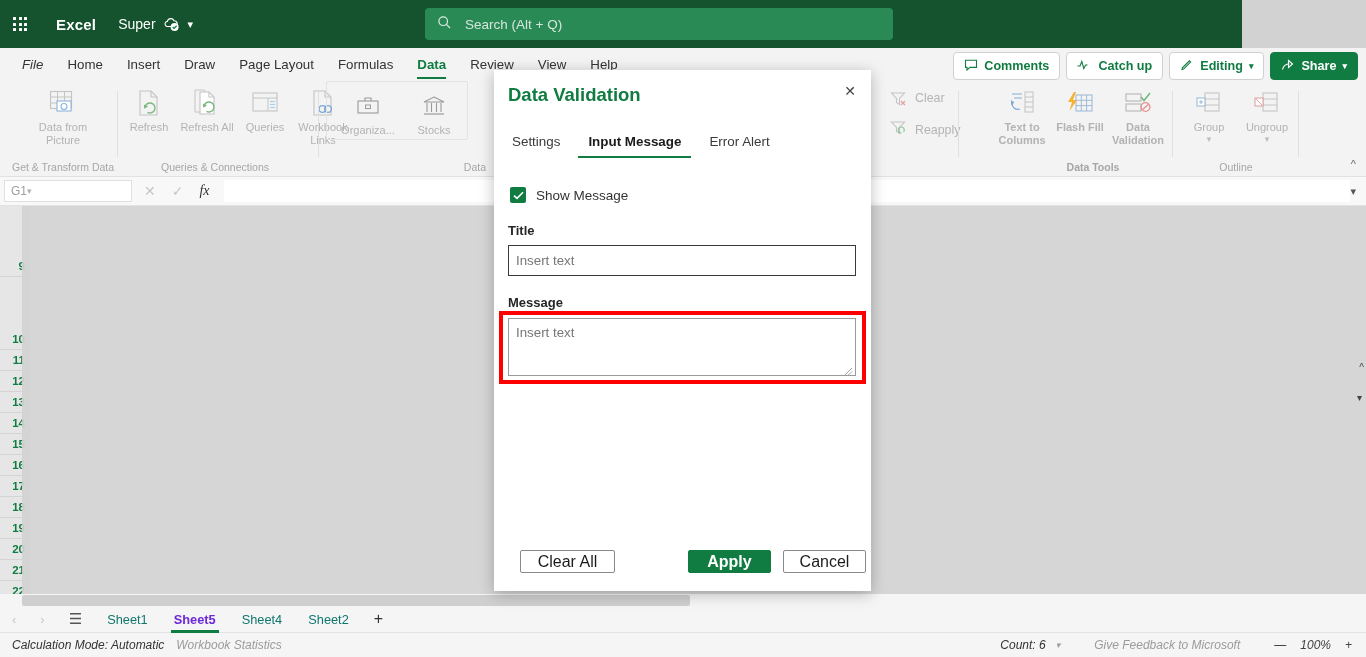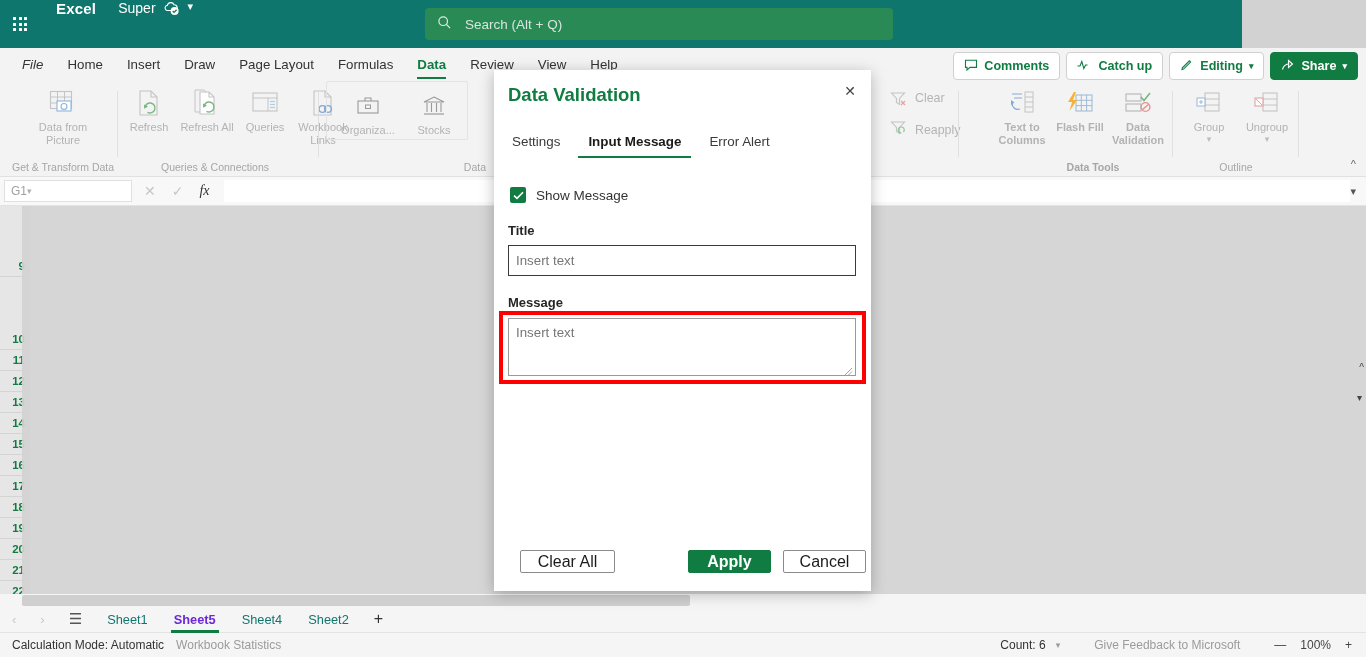--- a/index.html
+++ b/index.html
@@ -8,22 +8,22 @@
     width: 1366px; height: 657px;
     overflow: hidden;
     font-family: "Liberation Sans", sans-serif;
     background: #f3f3f3;
   }
 
   
   .topbar {
     position: absolute; left: 0; top: 0;
     width: 1242px; height: 48px;
-    background: #0f766e;
-    display: flex; align-items: flex-start;
+    background: #14532d;
+    display: flex; align-items: center;
   }
   .topbar-right-fill {
     position: absolute; left: 1242px; top: 0;
     width: 124px; height: 48px;
     background: #d2d2d2;
   }
   .waffle {
     width: 40px; height: 48px;
     display: flex; align-items: center; justify-content: center;
     cursor: pointer;
@@ -206,20 +206,21 @@
     height: 3px; background:#107c41;
   }
   .addsheet { color:#333; font-size: 16px; padding: 0 12px; cursor:pointer; }
 
   
   .statusbar {
     position: absolute; left: 0; top: 633px; width: 1366px; height: 24px;
     background: #f5f5f5;
     display: flex; align-items: center;
     font-size: 12px;
+    font-style: italic;
   }
   .sb-item { color:#333; margin-left: 12px; white-space: nowrap; }
   .sb-dim { color:#9b9b9b; }
   .sb-right {
     position: absolute; right: 0; top:0; height:24px;
     display:flex; align-items:center; gap: 0;
   }
   .zoomctl { display:flex; align-items:center; gap: 14px; margin-right: 14px; color:#444; }
 
   

